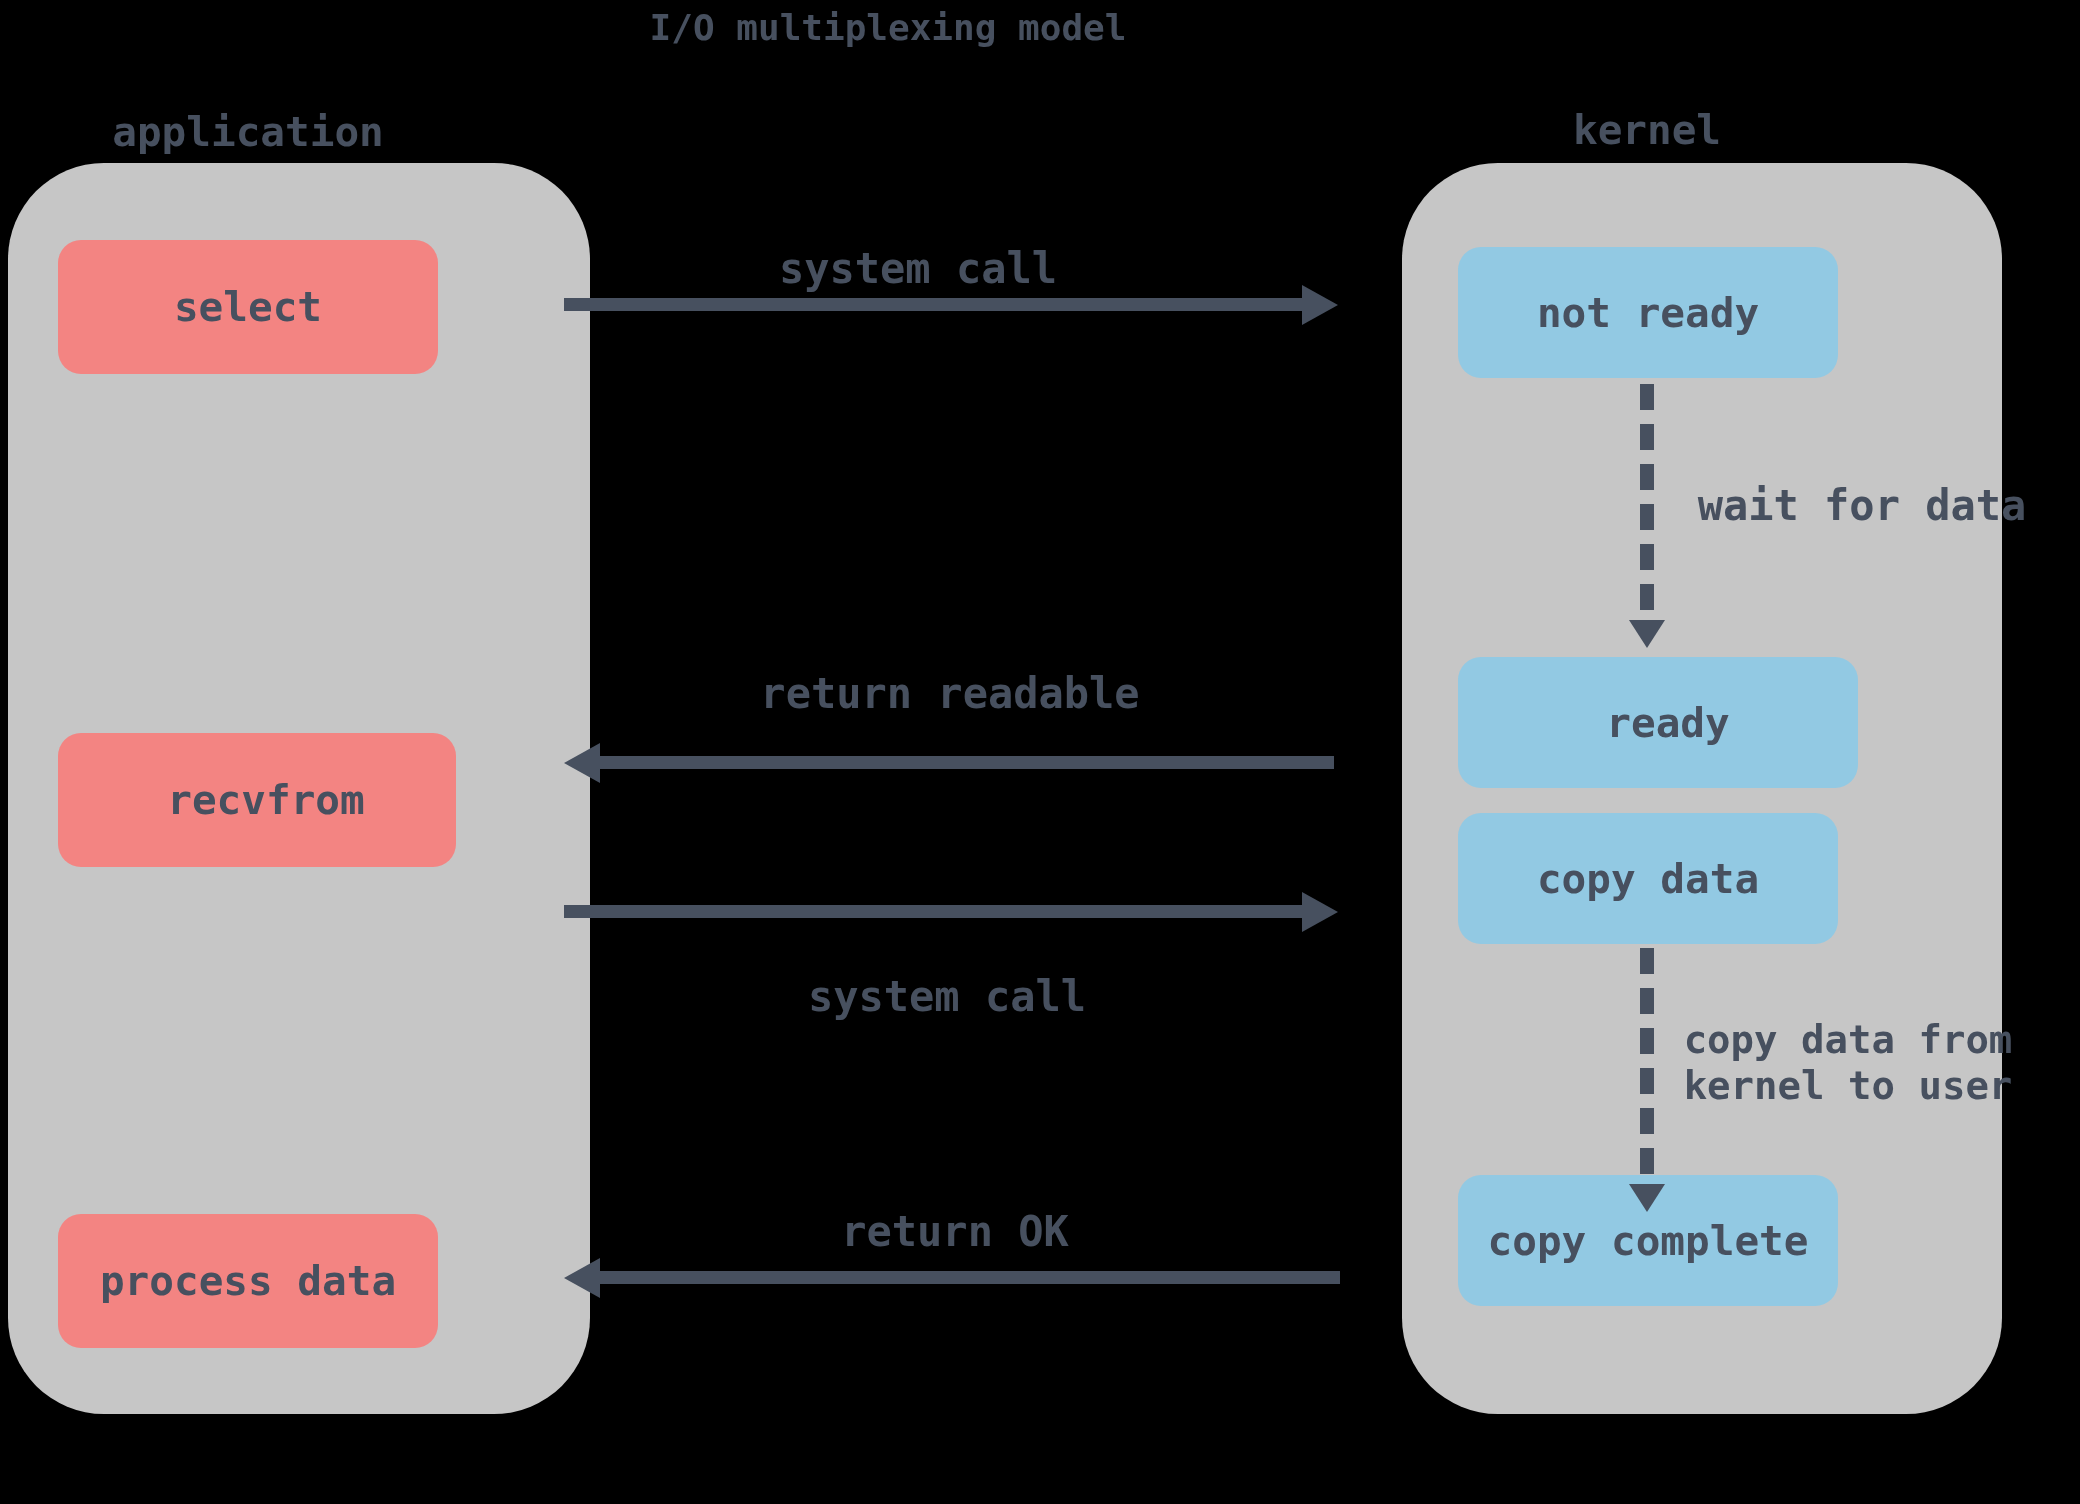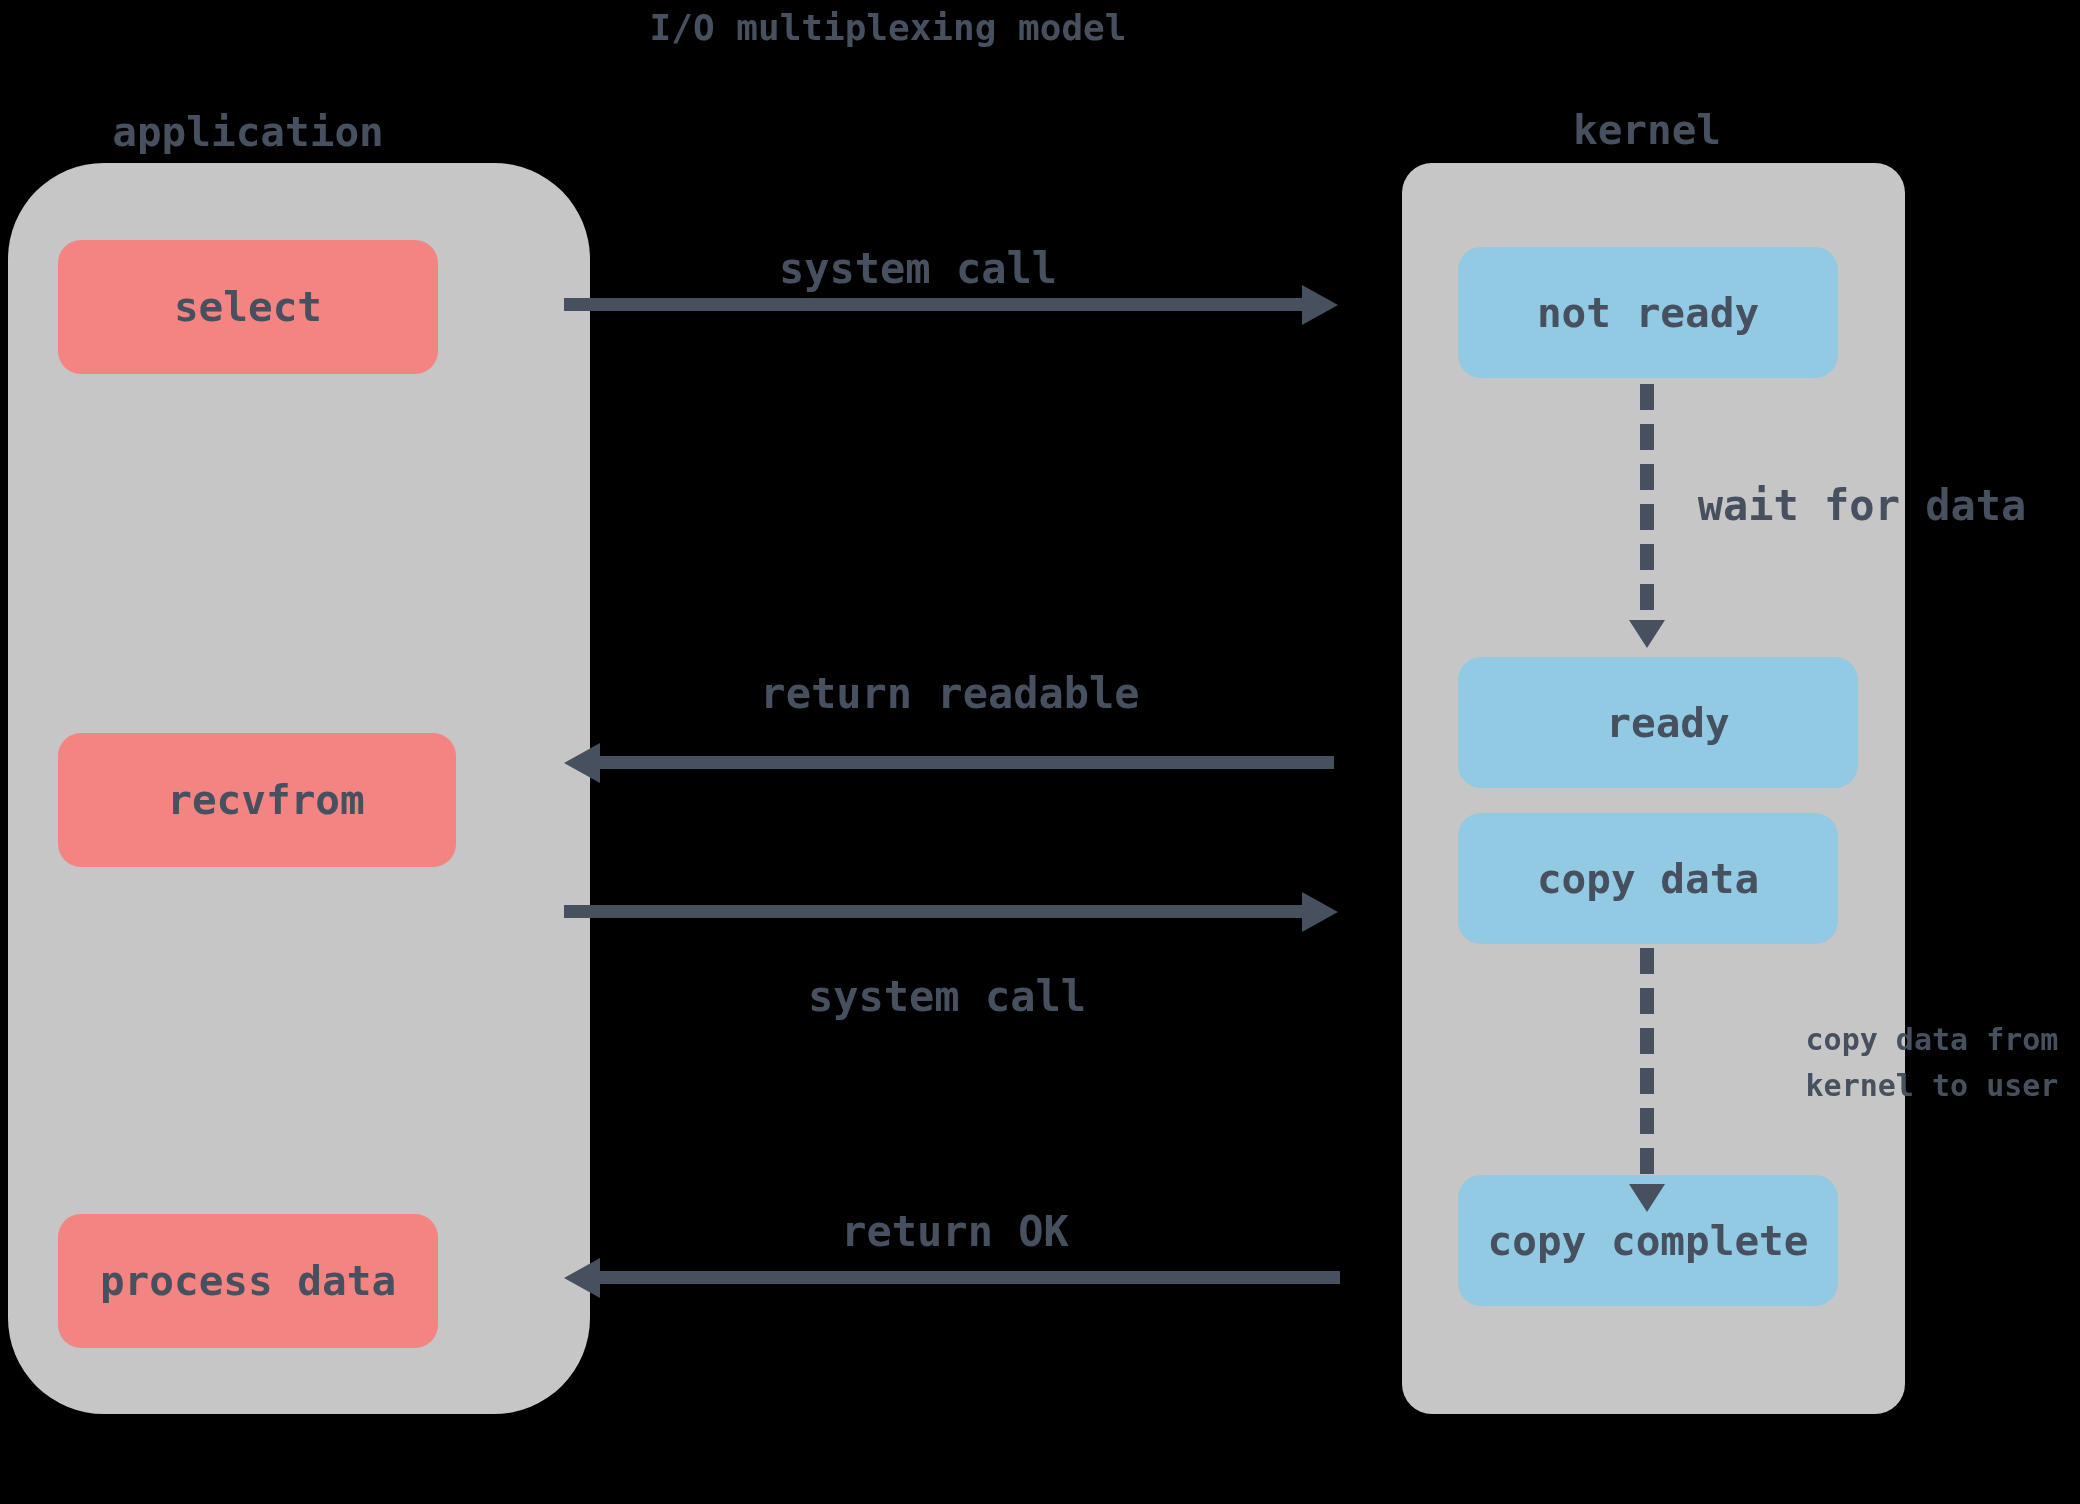--- a/index.html
+++ b/index.html
@@ -32,21 +32,21 @@
   .kernel-col-label { left: 1647px; top: 108px; }
 
   .container {
     position: absolute;
     top: 163px;
     height: 1251px;
     background: var(--container-gray, #c6c6c6);
     border-radius: 96px;
   }
   .app-container { left: 8px; width: 582px; }
-  .kernel-container { left: 1402px; width: 503px; border-radius: 30px; }
+  .kernel-container { left: 1402px; width: 600px; }
 
   .node {
     position: absolute;
     display: flex; align-items: center; justify-content: center;
     font-size: 41px;
     border-radius: 23px;
     white-space: nowrap;
   }
   .app-container .node { left: 50px; width: 380px; height: 134px; background: var(--app-red, #f38482); }
   .node-select       { top: 77px; }
@@ -90,23 +90,23 @@
     white-space: nowrap;
   }
   .label-arrow-1 { left: 918px;  top: 246px; }
   .label-arrow-2 { left: 950px;  top: 671px; }
   .label-arrow-3 { left: 947px;  top: 974px; }
   .label-arrow-4 { left: 955px;  top: 1209px; }
   .label-wait    { left: 1838px; top: 483px; margin-left: 24px; }
 
   .copy-label {
     position: absolute;
-    left: 1932px; top: 1017px;
+    left: 1848px; top: 1017px;
     transform: translateX(-50%);
-    font-size: 30px; line-height: 46px;
+    font-size: 39px; line-height: 46px;
     text-align: left;
     white-space: nowrap;
   }
   .copy-label span { display: block; }
 
   
   .varrow { position: absolute; left: 1629px; width: 36px; }
   .varrow .dashes {
     position: absolute; left: 11px; top: 0; bottom: 24px; width: 14px;
     background: repeating-linear-gradient(

